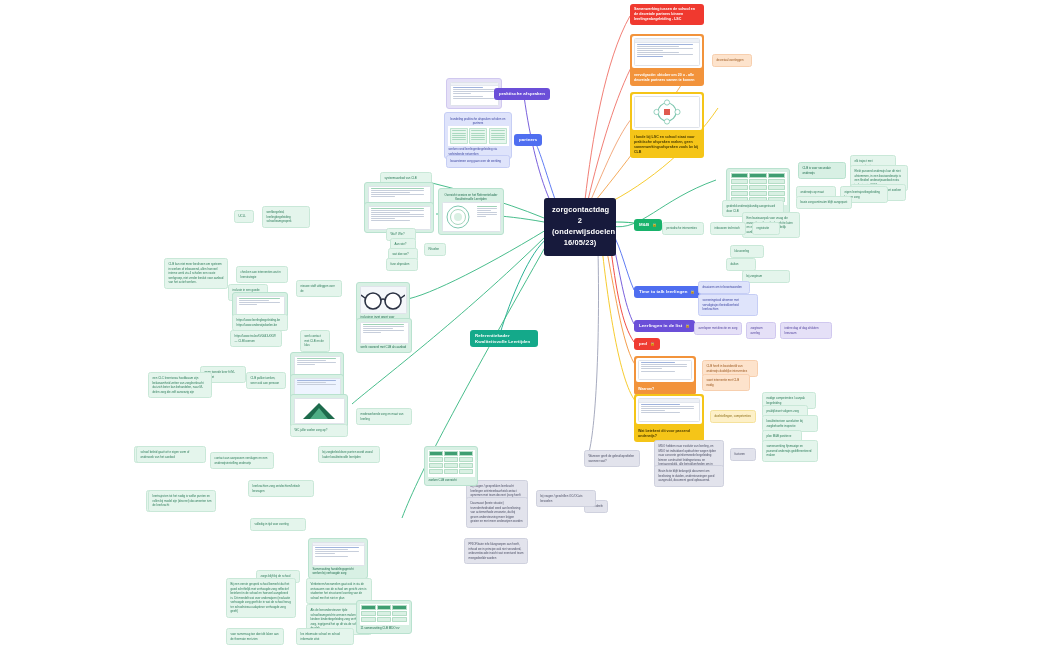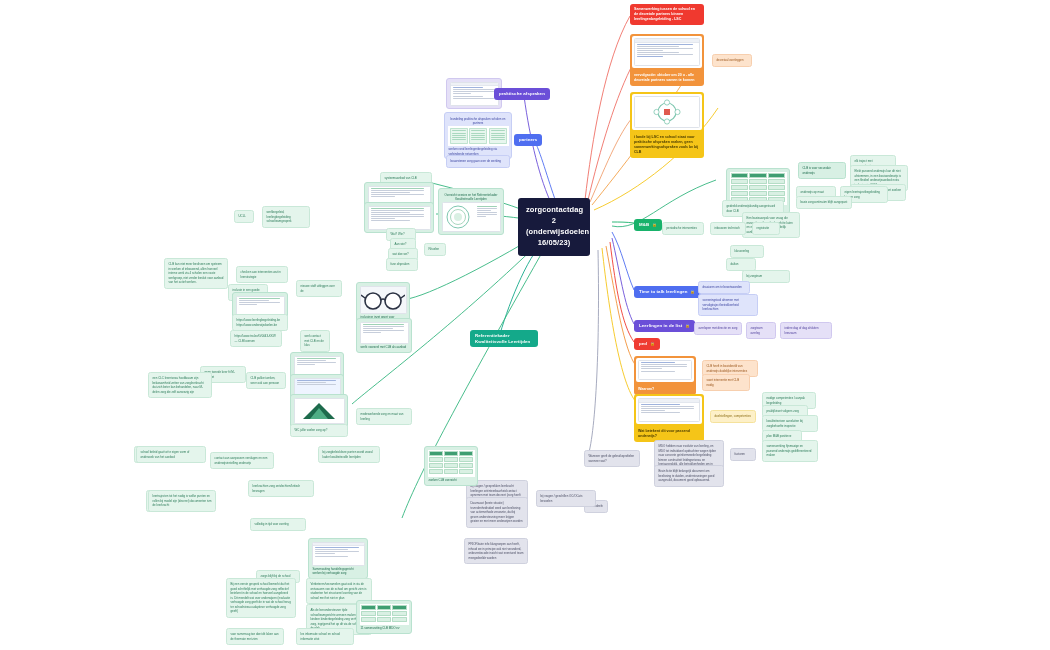--- a/index.html
+++ b/index.html
@@ -128,21 +128,21 @@
 
     <path d="M552,205 C540,180 530,140 524,96" stroke="#6b4fd8"></path>
     <path d="M556,202 C548,180 540,150 534,140" stroke="#4f6ef0"></path>
 
     <path d="M546,230 C480,270 420,300 400,300" stroke="#34b57f"></path>
     <path d="M546,236 C460,320 380,380 352,404" stroke="#34b57f"></path>
     <path d="M548,242 C470,380 420,470 402,518" stroke="#34b57f"></path>
   </g>
 </svg>
 
-<div class="node hub" style="left:518px;top:198px;width:72px;">
+<div class="node hub" style="left:544px;top:198px;width:72px;">
   <div>zorgcontactdag 2</div>
   <div>(onderwijsdoelen</div>
   <div>16/05/23)</div>
 </div>
 
 <div class="node card red" style="left:630px;top:4px;width:74px;">
   <div class="cap">Samenwerking tussen de school en de decretale partners binnen leerlingenbegeleiding - LSC</div>
 </div>
 
 <div class="node card orange" style="left:630px;top:34px;width:74px;">

